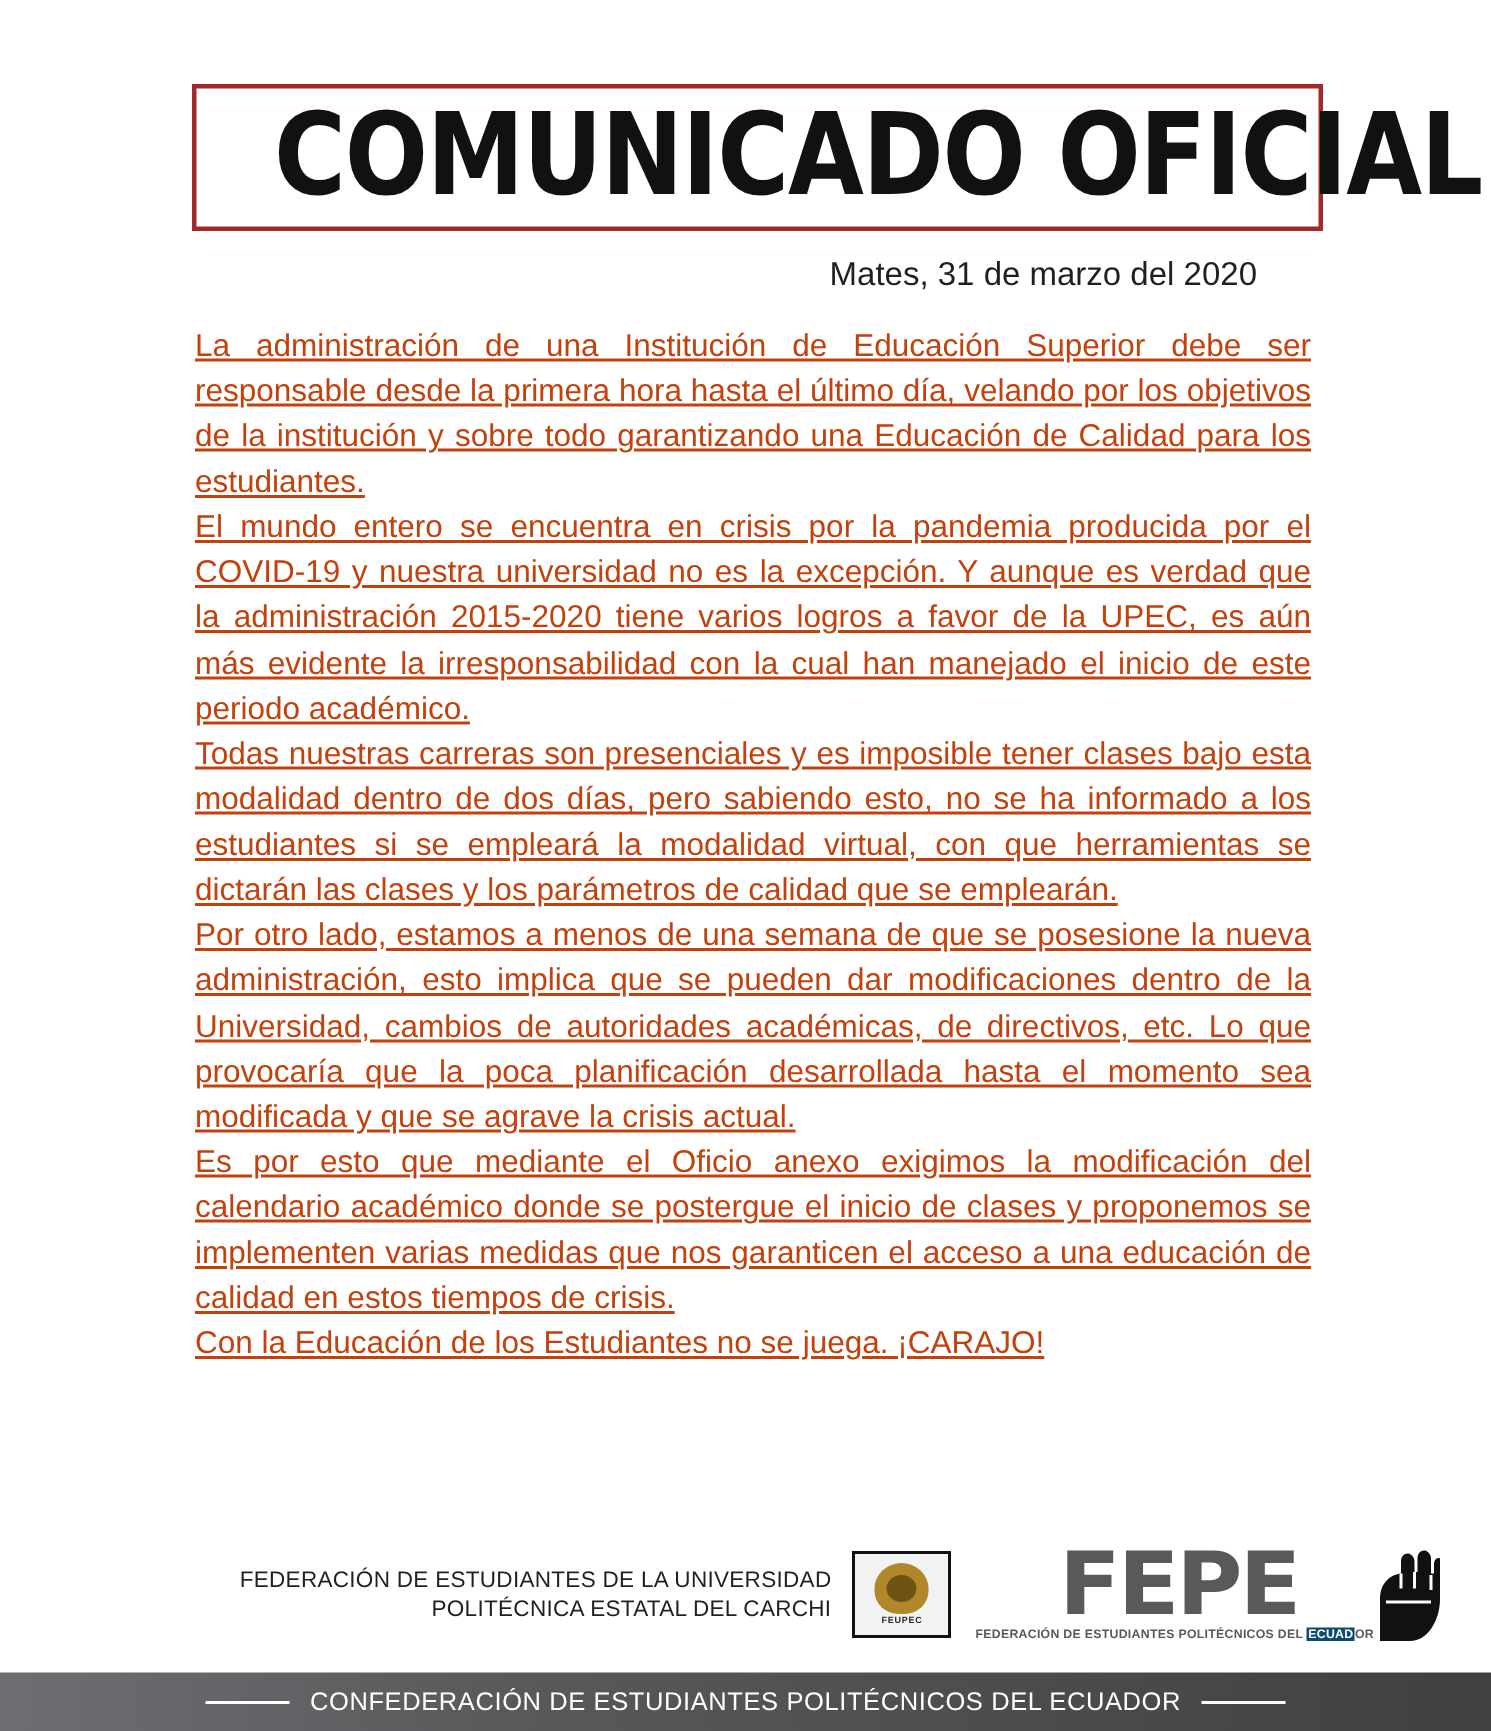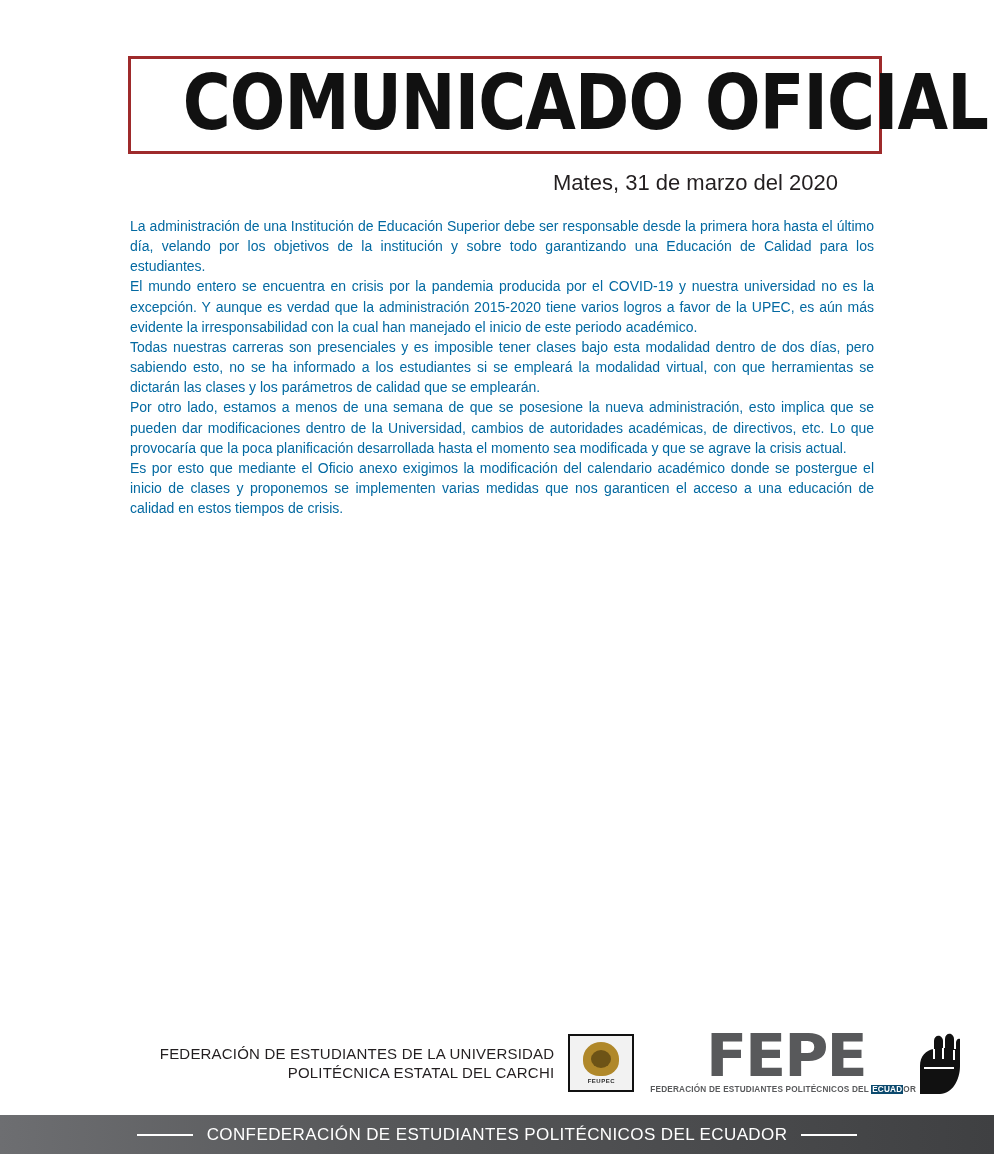--- a/index.html
+++ b/index.html
@@ -47,24 +47,25 @@
   .date-line {
     text-align: right;
     margin: 16px 156px 0 0;
     font-size: 22px;
     color: #231f20;
   }
 
   
   .body-copy {
     margin: 20px 120px 0 130px;
-    font-size: 14px;
+    font-size: 21px;
     line-height: 1.44;
     text-align: justify;
-    color: #0369a1;
+    color: #c2410c;
+    text-decoration: underline;
   }
   .body-copy p {
     margin: 0 0 0 0;
   }
   .body-copy p.last {
     text-align: left;
   }
 
   
   .credits {
@@ -194,20 +195,21 @@
   </div>
 
   <div class="date-line">Mates, 31 de marzo del 2020</div>
 
   <div class="body-copy">
     <p>La administración de una Institución de Educación Superior debe ser responsable desde la primera hora hasta el último día, velando por los objetivos de la institución y sobre todo garantizando una Educación de Calidad para los estudiantes.</p>
     <p>El mundo entero se encuentra en crisis por la pandemia producida por el COVID-19 y nuestra universidad no es la excepción. Y aunque es verdad que la administración 2015-2020 tiene varios logros a favor de la UPEC, es aún más evidente la irresponsabilidad con la cual han manejado el inicio de este periodo académico.</p>
     <p>Todas nuestras carreras son presenciales y es imposible tener clases bajo esta modalidad dentro de dos días, pero sabiendo esto, no se ha informado a los estudiantes si se empleará la modalidad virtual, con que herramientas se dictarán las clases y los parámetros de calidad que se emplearán.</p>
     <p>Por otro lado, estamos a menos de una semana de que se posesione la nueva administración, esto implica que se pueden dar modificaciones dentro de la Universidad, cambios de autoridades académicas, de directivos, etc. Lo que provocaría que la poca planificación desarrollada hasta el momento sea modificada y que se agrave la crisis actual.</p>
     <p>Es por esto que mediante el Oficio anexo exigimos la modificación del calendario académico donde se postergue el inicio de clases y proponemos se implementen varias medidas que nos garanticen el acceso a una educación de calidad en estos tiempos de crisis.</p>
+    <p class="last">Con la Educación de los Estudiantes no se juega. ¡CARAJO!</p>
   </div>
 
   <div class="credits">
     <div class="fed-text">
       <div>FEDERACIÓN DE ESTUDIANTES DE LA UNIVERSIDAD</div>
       <div>POLITÉCNICA ESTATAL DEL CARCHI</div>
     </div>
 
     <div class="seal">
       <div class="seal-inner"></div>

